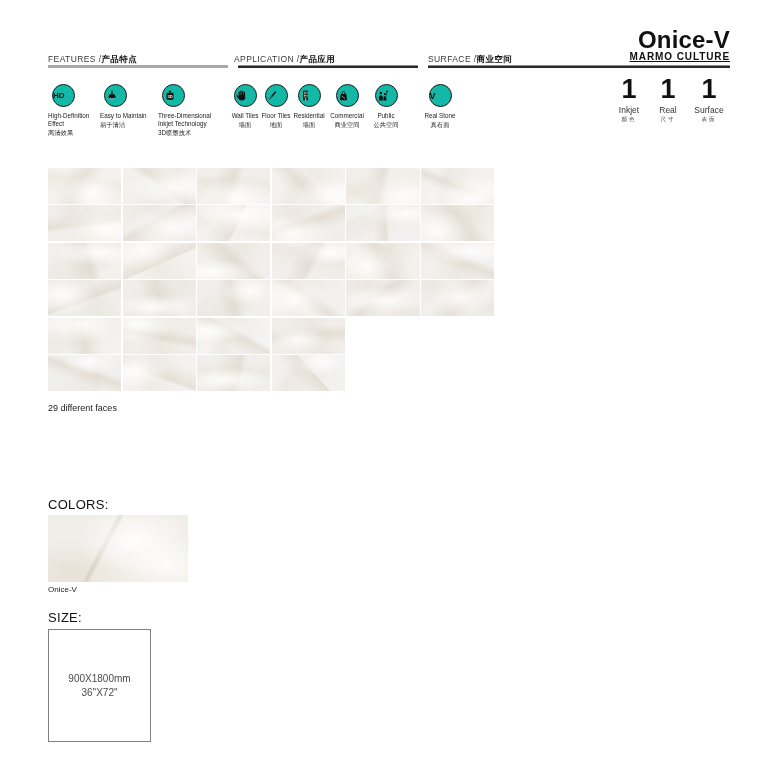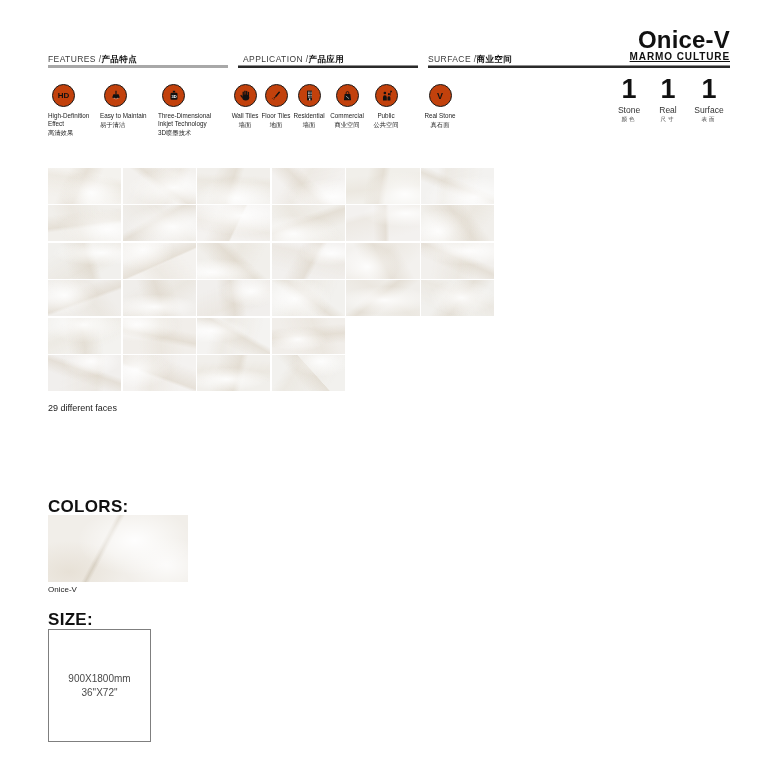--- a/index.html
+++ b/index.html
@@ -12,22 +12,22 @@
   
   .sec-label{font-size:8.5px;letter-spacing:.4px;color:#3a3a3a;white-space:nowrap;}
   .sec-label .zh{font-weight:bold;color:#111;}
   .sec-line{height:3px;}
   .line-gray{background:#a8a8a8;}
   .line-dark{background:#2a2a2a;border-top:1px solid #8d8d8d;box-sizing:border-box;}
 
   
   .icn{
     width:23px;height:23px;border:1.4px solid #1b1b1b;border-radius:50%;
-    display:flex;align-items:center;justify-content:center;box-sizing:border-box;
-    background:#c2410c;flex:0 0 auto;
+    display:flex;align-items:center;box-sizing:border-box;
+    background:#14b8a6;flex:0 0 auto;
   }
   .icn-txt{font-size:8px;font-weight:bold;color:#111;letter-spacing:0;}
   .feat-item{display:flex;flex-direction:column;align-items:flex-start;}
   .feat-item .icn{margin-left:4px;}
   .app-item{display:flex;flex-direction:column;align-items:center;text-align:center;}
   .itm-en{font-size:6.3px;line-height:1.3;color:#222;margin-top:5px;}
   .itm-zh{font-size:6.3px;line-height:1.3;color:#222;margin-top:1px;}
 
   
   .brand-title{font-size:24px;font-weight:bold;letter-spacing:.2px;text-align:right;color:#111;}
@@ -39,21 +39,21 @@
   .stat-lab{font-size:8.5px;color:#333;margin-top:2px;}
   .stat-zh{font-size:5.5px;color:#444;letter-spacing:2px;margin-top:1px;}
 
   
   #tileGrid{left:48px;top:168px;width:450px;height:226px;}
   .tile{position:absolute;width:73.2px;height:36px;}
 
   .caption{font-size:9px;color:#222;}
 
   
-  .h-bold{font-size:17px;font-weight:bold;letter-spacing:.3px;color:#111;}
+  .h-bold{font-size:13px;font-weight:normal;letter-spacing:.3px;color:#111;}
   #swatch{
     left:48px;top:515px;width:140px;height:67px;
     background:
       radial-gradient(60% 75% at 62% 38%, rgba(255,255,255,.95), rgba(255,255,255,0) 68%),
       radial-gradient(45% 60% at 85% 75%, rgba(255,255,255,.8), rgba(255,255,255,0) 70%),
       linear-gradient(118deg, rgba(198,188,170,0) 39%, rgba(198,188,170,.5) 41.5%, rgba(198,188,170,0) 44%),
       radial-gradient(55% 65% at 15% 85%, rgba(223,214,199,.55), rgba(223,214,199,0) 72%),
       #f1eee9;
   }
   .swatch-label{font-size:8px;color:#222;}
@@ -95,21 +95,21 @@
     <svg width="14" height="14" viewBox="0 0 24 24">
       <rect x="10" y="3" width="4" height="3" fill="#111"></rect>
       <rect x="6" y="6.5" width="12" height="12" rx="2" fill="#111"></rect>
       <text x="12" y="15" text-anchor="middle" font-family="Liberation Sans, sans-serif" font-size="7" font-weight="bold" fill="#fff">3D</text>
     </svg>
   </div>
   <div class="itm-en">Three-Dimensional Inkjet Technology</div>
   <div class="itm-zh">3D喷墨技术</div>
 </div>
 
-<div class="abs sec-label" style="left:243px;top:54px;"><span>APPLICATION /</span><span class="zh">产品应用</span></div>
+<div class="abs sec-label" style="left:234px;top:54px;"><span>APPLICATION /</span><span class="zh">产品应用</span></div>
 <div class="abs sec-line line-dark" style="left:238px;top:65px;width:180px;"></div>
 
 <div class="abs" style="left:229px;top:84px;display:flex;">
   <div class="app-item" style="width:32px;">
     <div class="icn">
       <svg width="13" height="13" viewBox="0 0 24 24">
         <g fill="#111">
           <rect x="6.6" y="4.5" width="2.4" height="9" rx="1.2"></rect>
           <rect x="9.8" y="2.8" width="2.4" height="10" rx="1.2"></rect>
           <rect x="13" y="3.4" width="2.4" height="9.5" rx="1.2"></rect>
@@ -201,21 +201,21 @@
     </div>
   <div class="itm-en">Real Stone</div>
   <div class="itm-zh">真石面</div>
 </div>
 
 <div class="abs brand-title" style="left:500px;top:26px;width:230px;">Onice-V</div>
 <div class="abs brand-sub" style="left:500px;top:51px;width:230px;text-decoration:underline;">MARMO CULTURE</div>
 
 <div class="abs stat" style="left:610px;top:76px;width:38px;">
   <div class="stat-val">1</div>
-  <div class="stat-lab">Stone</div>
+  <div class="stat-lab">Inkjet</div>
   <div class="stat-zh">颜色</div>
 </div>
 <div class="abs stat" style="left:650px;top:76px;width:36px;">
   <div class="stat-val">1</div>
   <div class="stat-lab">Real</div>
   <div class="stat-zh">尺寸</div>
 </div>
 <div class="abs stat" style="left:686px;top:76px;width:46px;">
   <div class="stat-val">1</div>
   <div class="stat-lab">Surface</div>

